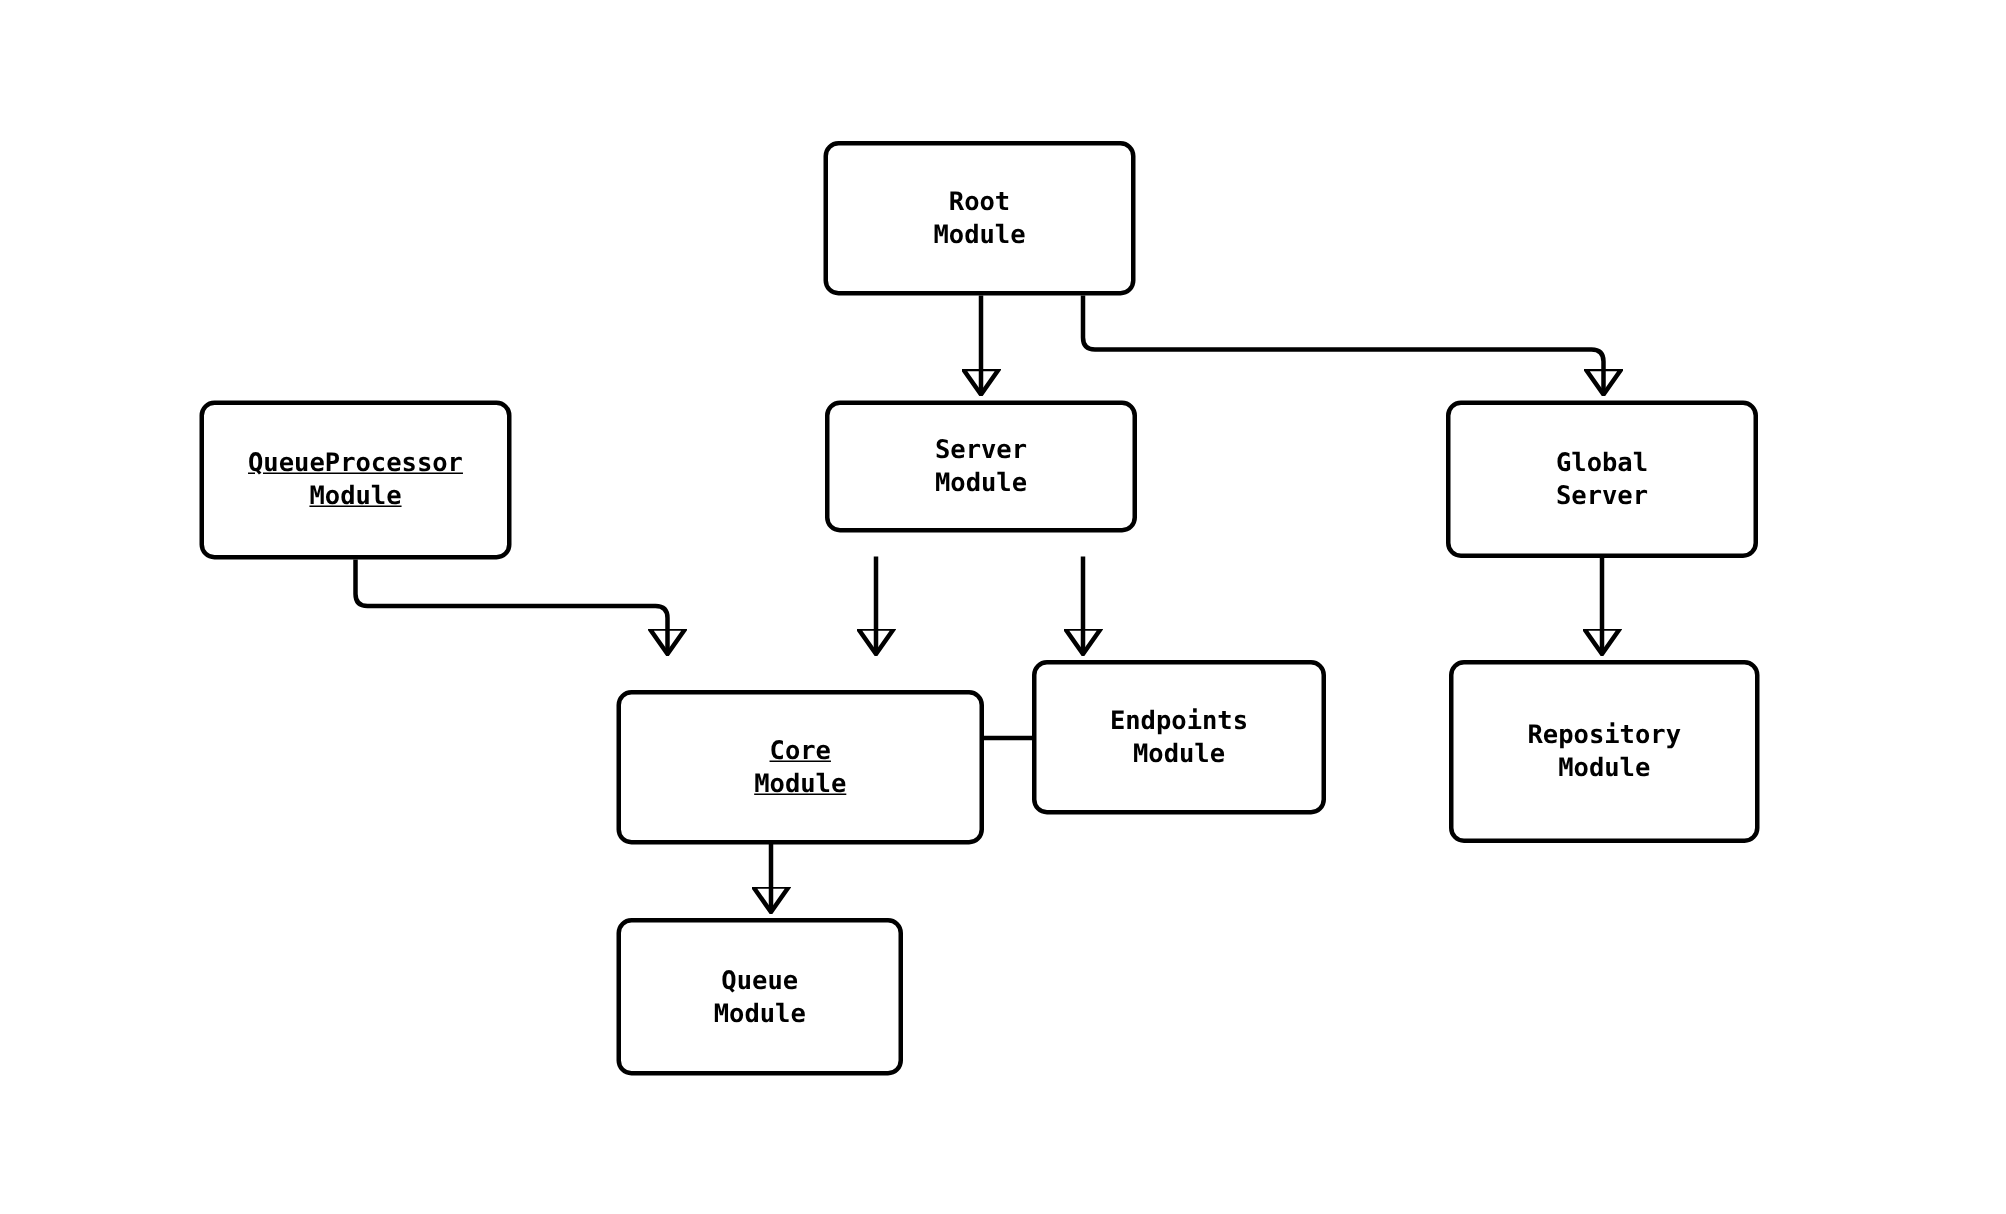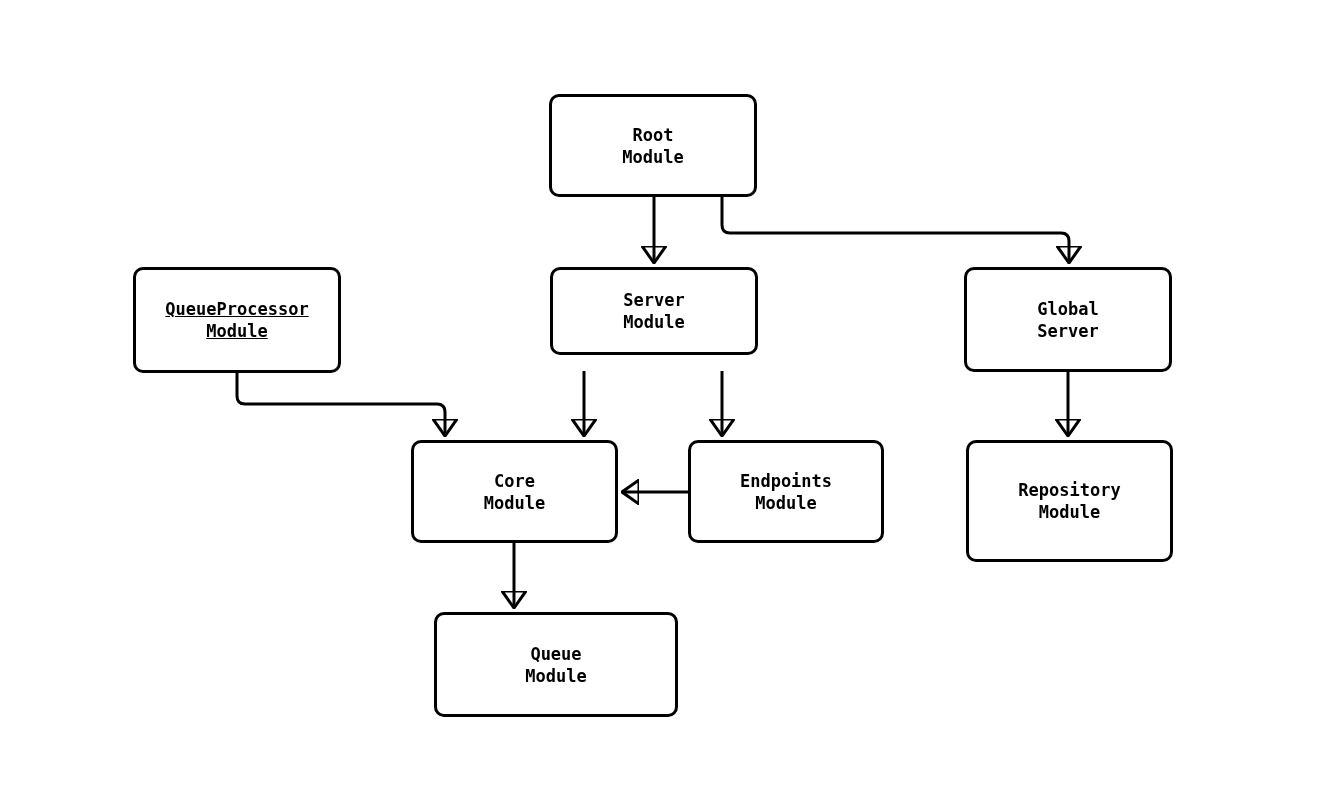--- a/index.html
+++ b/index.html
@@ -80,33 +80,33 @@
   <div class="node" style="left:133px; top:267px; width:208px; height:106px;text-decoration:underline;">
     <span class="node-label">QueueProcessor
 Module</span>
   </div>
 
   <div class="node" style="left:964px; top:267px; width:208px; height:105px;">
     <span class="node-label">Global
 Server</span>
   </div>
 
-  <div class="node" style="left:411px; top:440px; width:207px; height:103px;">
+  <div class="node" style="left:411px; top:460px; width:245px; height:103px;text-decoration:underline;">
     <span class="node-label">Core
 Module</span>
   </div>
 
   <div class="node" style="left:688px; top:440px; width:196px; height:103px;">
     <span class="node-label">Endpoints
 Module</span>
   </div>
 
   <div class="node" style="left:966px; top:440px; width:207px; height:122px;">
     <span class="node-label">Repository
 Module</span>
   </div>
 
-  <div class="node" style="left:411px; top:612px; width:244px; height:105px;margin-left:23px;">
+  <div class="node" style="left:411px; top:612px; width:191px; height:105px;">
     <span class="node-label">Queue
 Module</span>
   </div>
 
 </div>
 
 </body></html>

